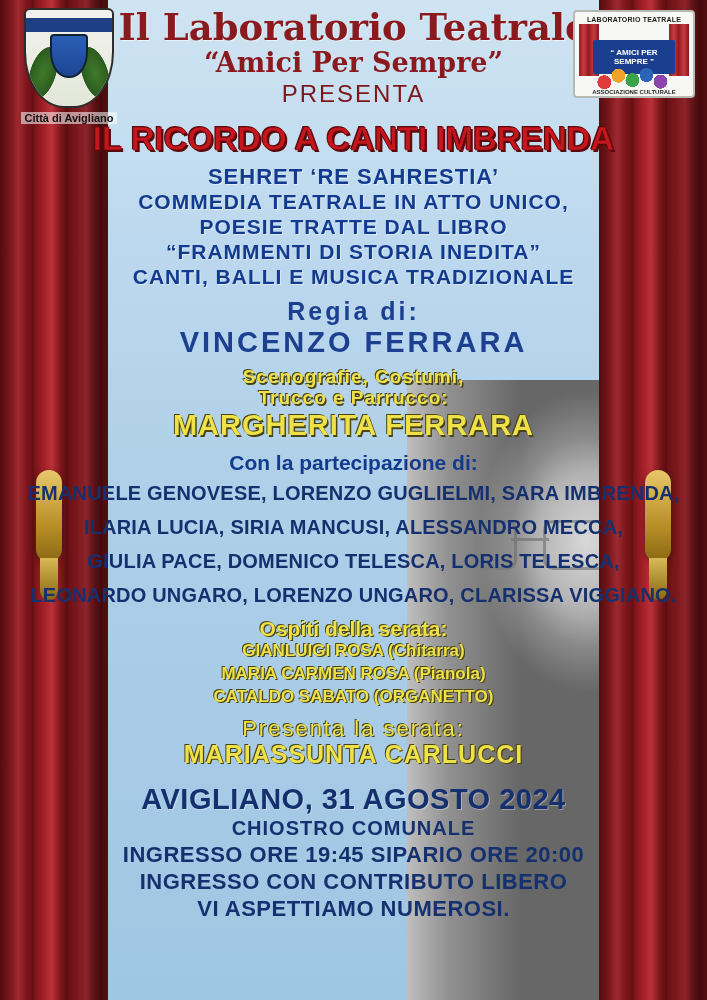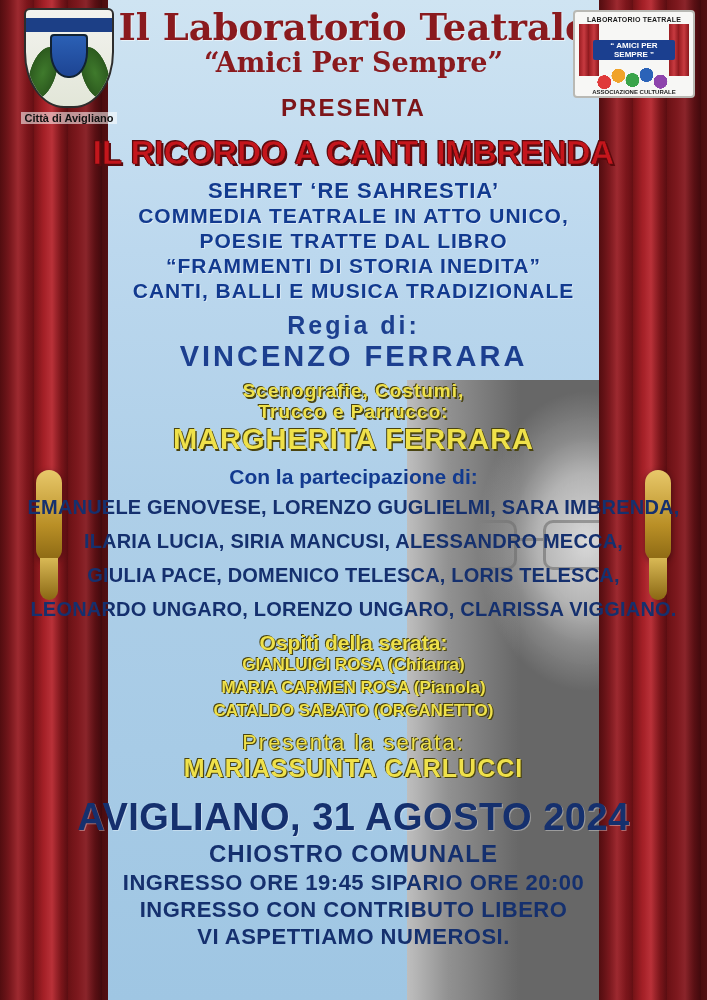--- a/index.html
+++ b/index.html
@@ -193,21 +193,21 @@
   .logo-right .lr-band {
     position: absolute;
     left: 18px;
     right: 18px;
     top: 28px;
     background: #1b3f8f;
     color: #fff;
     font-size: 8px;
     font-weight: bold;
     text-align: center;
-    padding: 1px 0;
+    padding: 8px 0;
     border-radius: 2px;
   }
   .logo-right .lr-hands {
     position: absolute;
     left: 20px;
     right: 20px;
     bottom: 6px;
     height: 26px;
     background:
       radial-gradient(circle 7px at 12% 70%, #e03a3a 98%, transparent 100%),
@@ -247,24 +247,24 @@
   }
   .t-head2 {
     font-size: 27px;
     font-weight: bold;
     color: #8a1a1e;
     font-family: "DejaVu Serif", serif;
     margin-top: 2px;
   }
   .t-presenta {
     font-size: 24px;
-    font-weight: bold;
+    font-weight: normal;
     color: #7d1519;
     letter-spacing: 2px;
-    margin-top: 18px;
+    margin-top: 4px;
   }
   .t-title {
     font-size: 33px;
     font-weight: bold;
     color: #c4161c;
     letter-spacing: 0px;
     margin-top: 16px;
     text-shadow: 2px 2px 0 #5a0a0d, -1px -1px 0 #5a0a0d;
     -webkit-text-stroke: 0.5px #5a0a0d;
   }
@@ -339,29 +339,29 @@
   }
   .t-presentaser-name {
     font-size: 25px;
     font-weight: bold;
     color: #efe14a;
     letter-spacing: 1px;
     margin-top: 1px;
     text-shadow: 1.2px 1.2px 0 #4a4410, -1px -1px 0 #4a4410;
   }
   .t-date {
-    font-size: 38px;
+    font-size: 29px;
     font-weight: bold;
     color: #15306e;
     margin-top: 16px;
     letter-spacing: 0.5px;
     text-shadow: 1px 1px 0 rgba(255,255,255,0.35);
   }
   .t-venue {
-    font-size: 24px;
+    font-size: 20px;
     font-weight: bold;
     color: #15306e;
     margin-top: 4px;
     letter-spacing: 1px;
   }
   .t-info {
     font-size: 22px;
     font-weight: bold;
     color: #15306e;
     margin-top: 4px;

